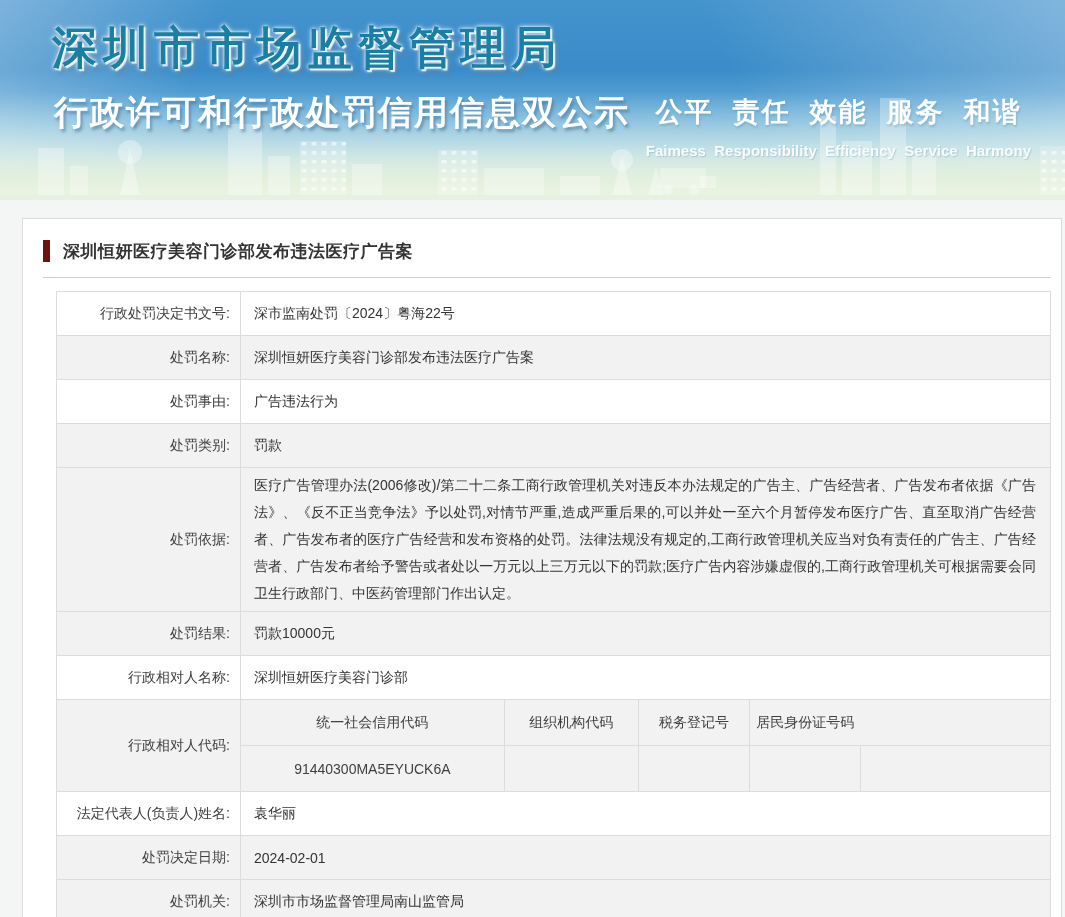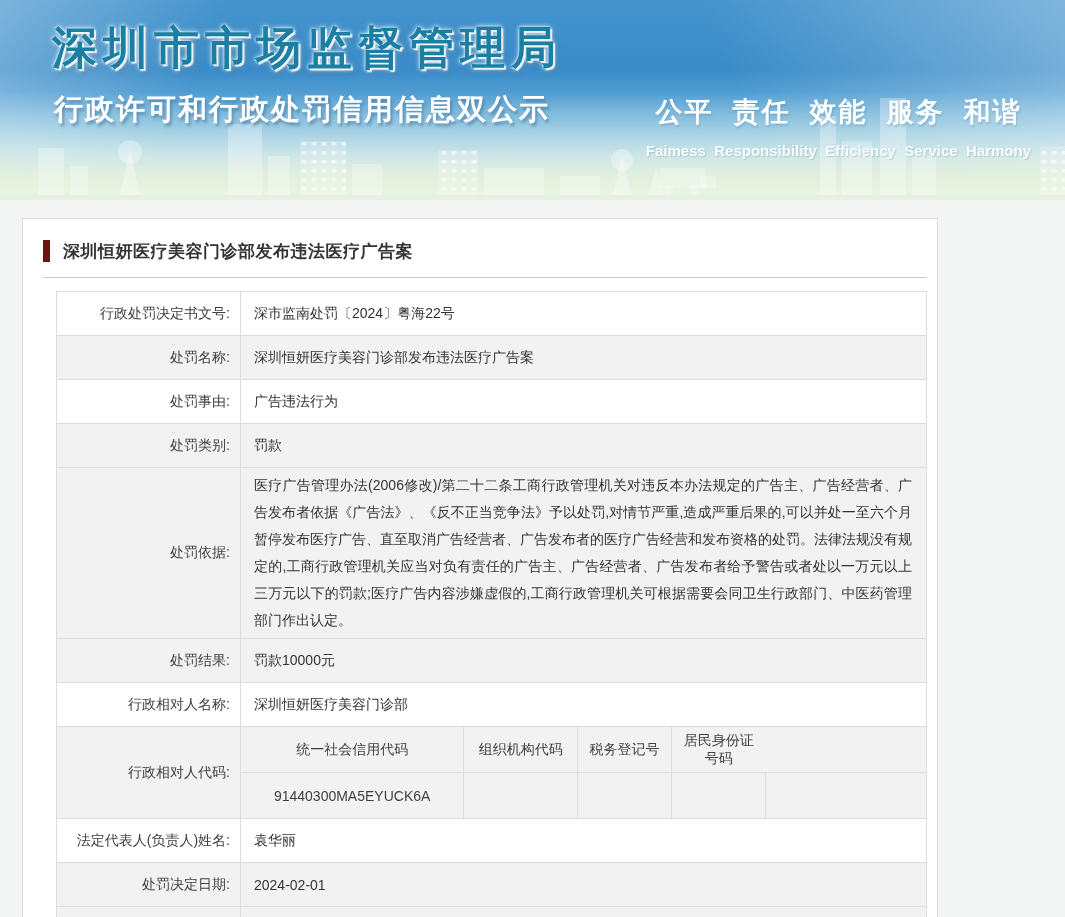--- a/index.html
+++ b/index.html
@@ -30,39 +30,39 @@
     font-size:45px; font-weight:bold; letter-spacing:6px;
     color:#1b7fa3;
     text-shadow:
       0 0 2px #ffffff, 0 0 5px rgba(255,255,255,0.95),
       2px 2px 1px rgba(255,255,255,0.85),
       4px 5px 4px rgba(90,130,160,0.55);
     white-space:nowrap;
   }
   .banner-subtitle {
     position:absolute; left:54px; top:90px;
-    font-size:29px; font-weight:bold; letter-spacing:2px;
+    font-size:34px; font-weight:bold; letter-spacing:2px;
     color:#ffffff;
     text-shadow:2px 3px 3px rgba(60,110,150,0.55);
     white-space:nowrap;
   }
   .slogan { position:absolute; right:34px; top:94px; text-align:center; }
   .slogan-cn {
     font-size:27px; font-weight:bold; color:#fdfefe; letter-spacing:2px;
     white-space:pre; text-shadow:1px 2px 2px rgba(90,140,170,0.35);
   }
   .slogan-en {
     margin-top:12px; font-size:15px; font-weight:bold; color:#f8fbfa;
     white-space:pre; text-shadow:1px 1px 1px rgba(90,140,170,0.3);
   }
   .skyline { position:absolute; left:0; bottom:4px; width:1065px; height:110px; }
 
   
   .panel {
-    position:absolute; left:22px; top:218px; width:916px; height:699px;
+    position:absolute; left:22px; top:218px; width:1040px; height:699px;
     background:#ffffff;
     border:1px solid #dcdcdc; border-bottom:none;
   }
   .case-title-row {
     display:flex; align-items:center; margin:20px 0 0 20px; height:24px;
   }
   .accent-bar { width:7px; height:22px; background:#6f1011; margin-right:13px; flex:none; }
   .case-title { font-size:17px; font-weight:bold; color:#333; letter-spacing:0.5px; }
   .title-sep { border:none; border-top:1px solid #cccccc; margin:14px 10px 0 20px; }
 

